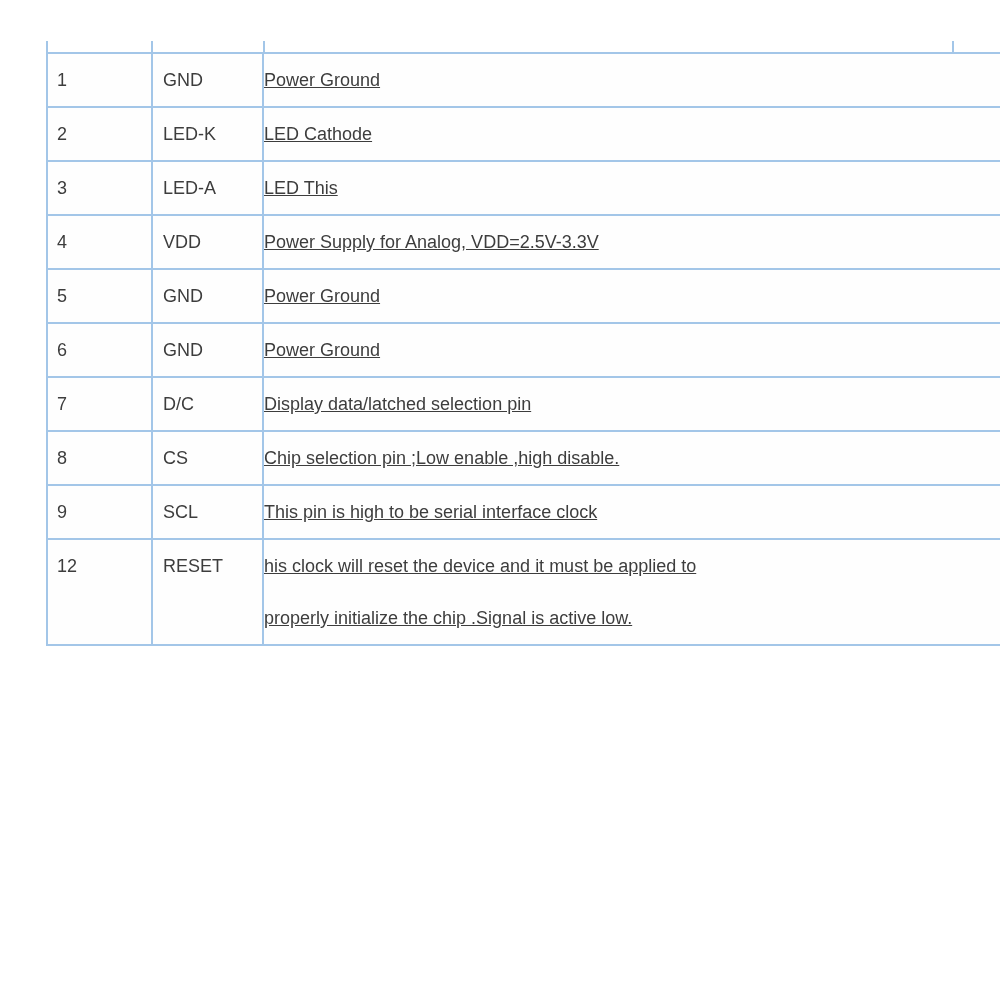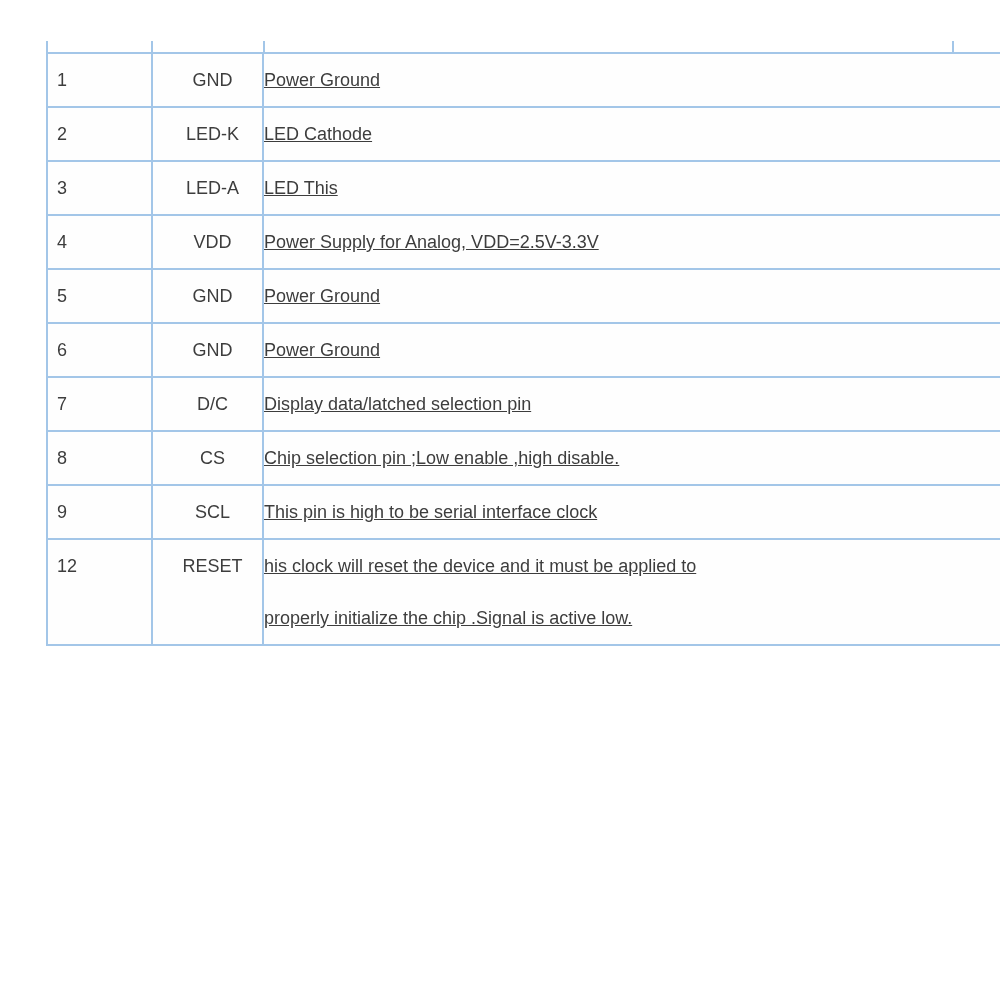--- a/index.html
+++ b/index.html
@@ -46,21 +46,21 @@
   .pin-table td {
     border: 2px solid var(--border-color);
     vertical-align: top;
     font-size: 18px;
     line-height: 52px;
     color: var(--text-color);
     height: 52px;
     overflow: hidden;
   }
   .pin-table td.col-pin  { width: 105px; padding-left: 9px; }
-  .pin-table td.col-name { width: 111px; padding-left: 10px; text-align: center; }
+  .pin-table td.col-name { width: 111px; padding-left: 10px; }
   .pin-table td.col-desc { width: 760px; white-space: pre-line; text-decoration: underline; }
 </style>
 </head>
 <body>
 
 <div class="page">
   <div class="stub s0"></div>
   <div class="stub s1"></div>
   <div class="stub s2"></div>
   <div class="stub s3"></div>

